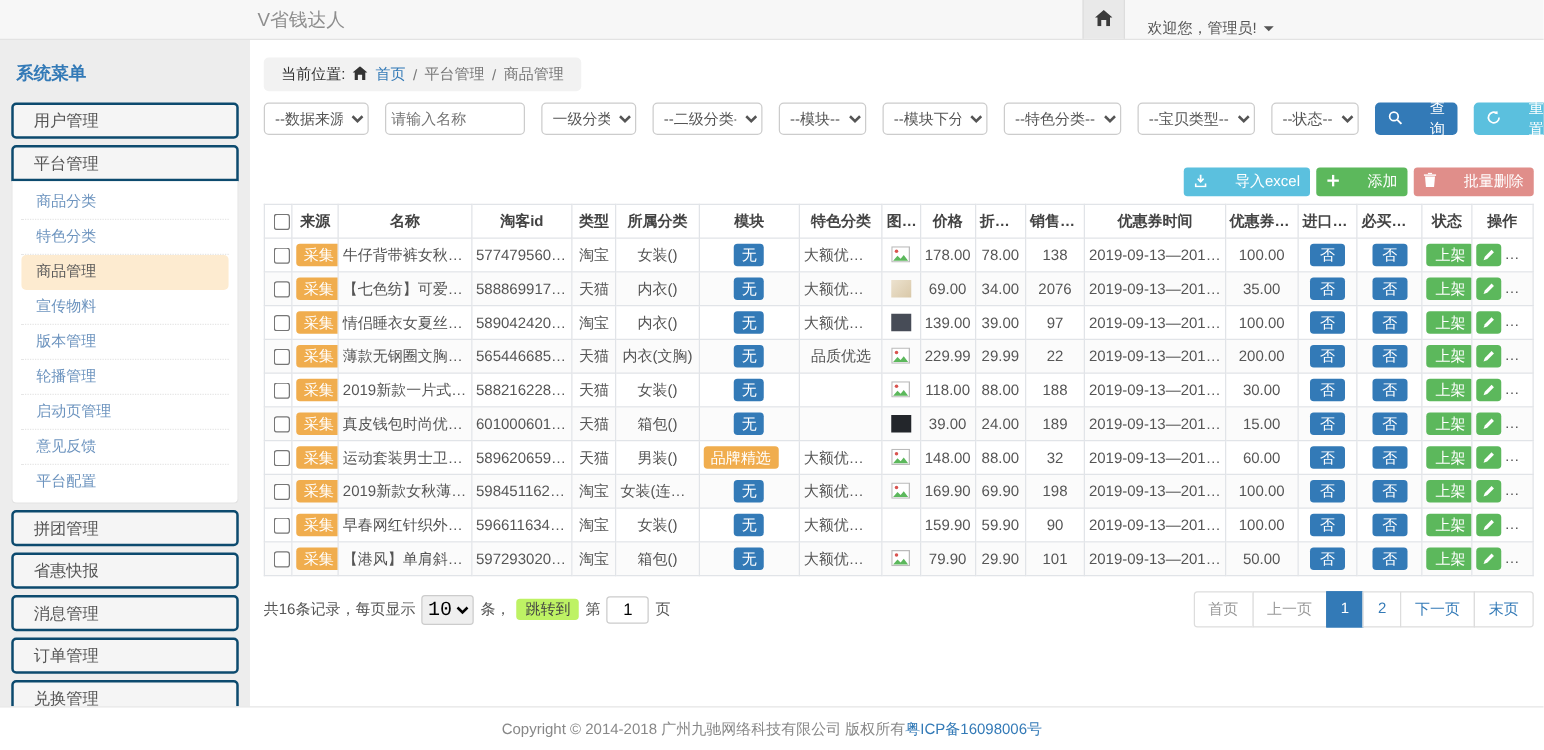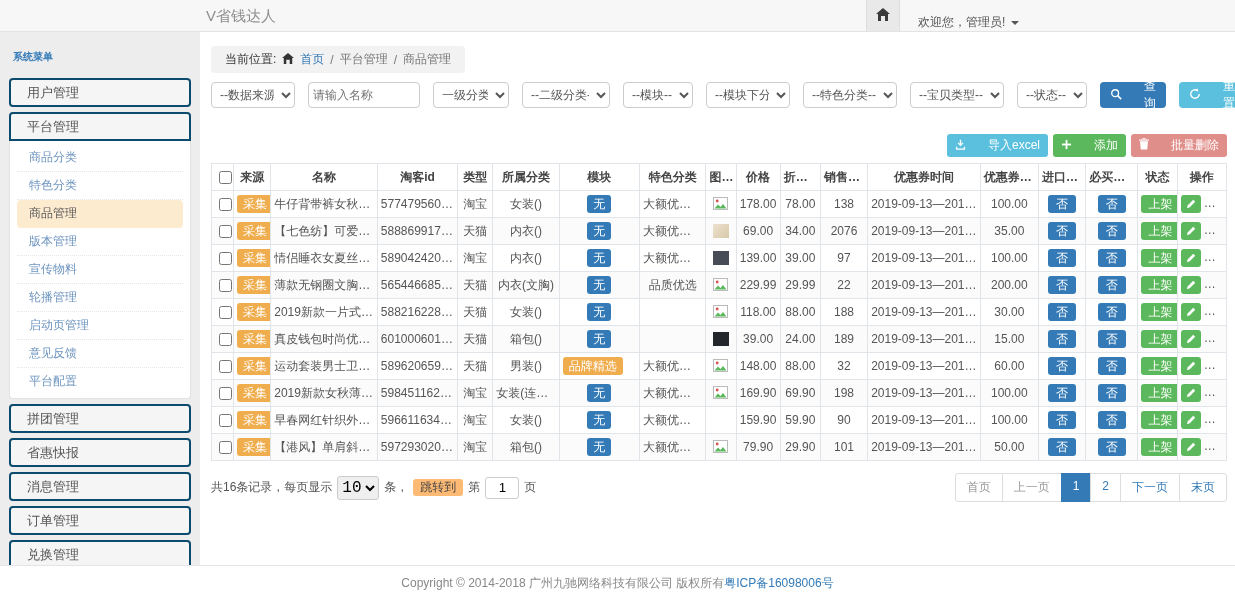--- a/index.html
+++ b/index.html
@@ -11,21 +11,21 @@
   .topbar{height:31px;background:#f7f7f7;border-bottom:1px solid #e3e3e3;position:relative;}
   .topbar-title{position:absolute;left:206px;top:7px;font-size:15px;color:#8e8e8e;}
   .topbar-right{position:absolute;left:866px;top:0;height:31px;display:flex;align-items:flex-end;}
   .home-btn{width:34px;height:31px;background:#e9e9e9;border-left:1px solid #ddd;border-right:1px solid #ddd;
     display:flex;align-items:center;justify-content:center;cursor:pointer;box-sizing:border-box;}
   .welcome{margin-left:18px;color:#555;display:flex;align-items:center;gap:6px;cursor:pointer;}
   .caret{width:0;height:0;border-left:4px solid transparent;border-right:4px solid transparent;border-top:4px solid #555;display:inline-block;}
   
   .content-row{display:flex;align-items:flex-start;height:569px;overflow:hidden;}
   .sidebar-col{width:200px;height:569px;background:#ededed;box-sizing:border-box;padding:8px 9px 0 9px;flex-shrink:0;}
-  .sidebar-title{color:#337ab7;font-weight:bold;font-size:10px;padding:10px 4px 14px;}
+  .sidebar-title{color:#337ab7;font-weight:bold;font-size:14px;padding:10px 4px 14px;}
   .menu-header{height:25px;line-height:25px;background:#f5f5f5;border:2px solid #0c4a6e;border-radius:4px;
     margin-bottom:5px;padding-left:16px;color:#555;cursor:pointer;font-size:13px;font-family:Liberation Serif, serif;}
   .menu-header.expanded{margin-bottom:0;border-radius:4px 4px 0 0;}
   .submenu{background:#fff;border:1px solid #e2e2e2;border-top:none;border-radius:0 0 4px 4px;margin-bottom:5px;padding:3px 7px;}
   .submenu-item{height:27px;line-height:27px;padding-left:12px;color:#6d94bf;border-bottom:1px dotted #e6e6e6;cursor:pointer;}
   .submenu-item:last-child{border-bottom:none;}
   .submenu-item.active{background:#fdebd0;border-radius:4px;border-bottom-color:transparent;color:#5a5a5a;}
   .main{flex:1;padding:14px 8px 0 11px;box-sizing:border-box;min-width:0;}
   
   .breadcrumb{display:inline-flex;align-items:center;gap:6px;background:#f2f2f2;border-radius:4px;padding:0 14px;height:27px;color:#333;}
@@ -66,21 +66,21 @@
   .op-edit{background:#5cb85c;margin-right:3px;}
   .op-del{background:#d9534f;}
   .thumb,.thumb-broken{display:inline-block;width:16px;height:14px;vertical-align:middle;}
   .thumb-beige{background:linear-gradient(135deg,#ece2cf,#d9c8a8);}
   .thumb-dark{background:#474c57;}
   .thumb-black{background:#23262b;}
   
   .pager-row{display:flex;justify-content:space-between;align-items:center;margin-top:12px;}
   .pager-left{display:flex;align-items:center;gap:5px;color:#555;}
   .pp-select{height:24px;border:1px solid #ccc;border-radius:3px;font-family:Liberation Mono, monospace;font-size:16px;}
-  .jump-chip{background:#fdba74;padding:0 7px;border-radius:3px;cursor:pointer;color:#444;}
+  .jump-chip{background:#bef264;padding:0 7px;border-radius:3px;cursor:pointer;color:#444;}
   .jump-input{width:34px;height:22px;border:1px solid #ccc;border-radius:3px;text-align:center;box-sizing:border-box;font-family:inherit;}
   .pager-right{display:flex;}
   .pg-btn{border:1px solid #ddd;background:#fff;color:#337ab7;padding:5px 11px;margin-left:-1px;cursor:pointer;font-size:12px;text-decoration:none;}
   .pg-btn:first-child{border-radius:3px 0 0 3px;margin-left:0;}
   .pg-btn:last-child{border-radius:0 3px 3px 0;}
   .pg-disabled{color:#999;}
   .pg-active{background:#337ab7;border-color:#337ab7;color:#fff;}
   
   .footer{position:absolute;left:0;right:0;bottom:0;height:34px;background:#fff;border-top:1px solid #e5e5e5;
     display:flex;align-items:center;justify-content:center;color:#888;font-size:12px;z-index:5;}
@@ -111,22 +111,22 @@
   <div class="content-row">
 
     <div class="sidebar-col">
       <div class="sidebar-title">系统菜单</div>
       <div class="menu-header">用户管理</div>
       <div class="menu-header expanded">平台管理</div>
       <div class="submenu">
         <div class="submenu-item">商品分类</div>
         <div class="submenu-item">特色分类</div>
         <div class="submenu-item active">商品管理</div>
+        <div class="submenu-item">宣传物料</div>
         <div class="submenu-item">版本管理</div>
-        <div class="submenu-item">宣传物料</div>
         <div class="submenu-item">轮播管理</div>
         <div class="submenu-item">启动页管理</div>
         <div class="submenu-item">意见反馈</div>
         <div class="submenu-item">平台配置</div>
       </div>
       <div class="menu-header">拼团管理</div>
       <div class="menu-header">省惠快报</div>
       <div class="menu-header">消息管理</div>
       <div class="menu-header">订单管理</div>
       <div class="menu-header">兑换管理</div>

